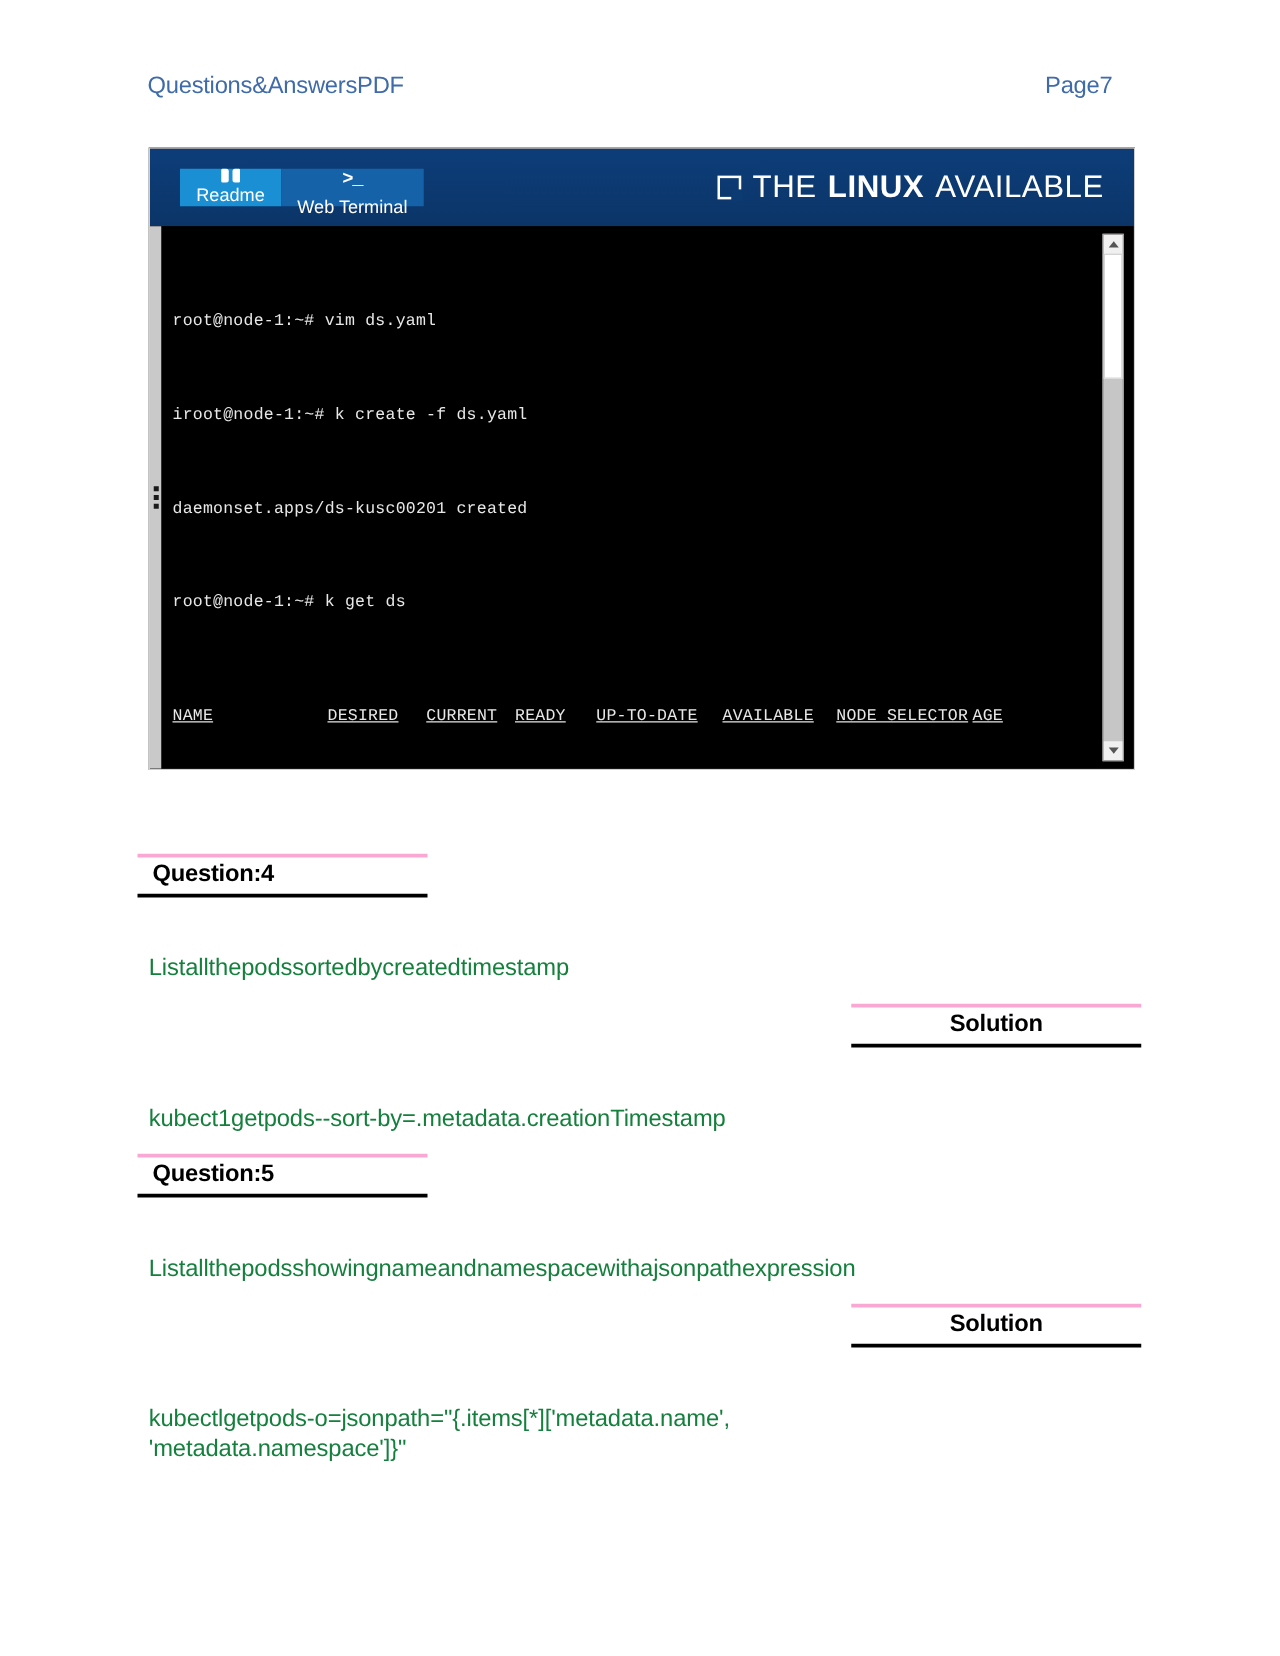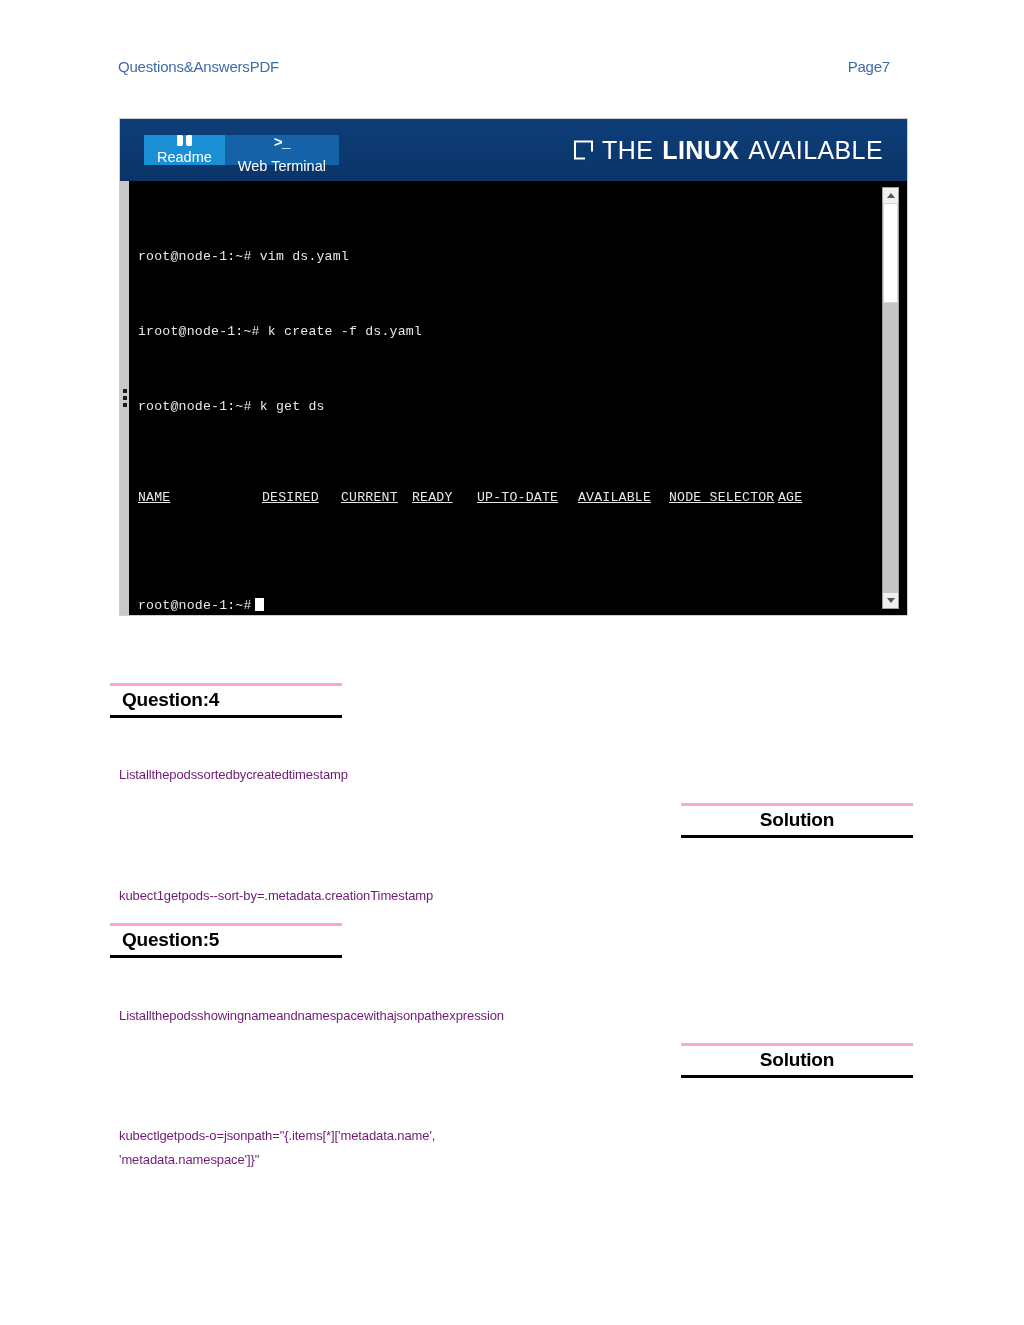--- a/index.html
+++ b/index.html
@@ -19,21 +19,21 @@
 
   
   .page-header {
     position: absolute;
     top: 58px;
     left: 118px;
     width: 772px;
     display: flex;
     justify-content: space-between;
     align-items: baseline;
-    font-size: 15px;
+    font-size: 19px;
     color: #3f6ba8;
     letter-spacing: -0.2px;
   }
 
   
   .term-window {
     position: absolute;
     left: 119px;
     top: 118px;
     width: 789px;
@@ -238,23 +238,23 @@
   }
   .heading-box.centered { text-align: center; padding-left: 0; }
 
   .q-head-4 { left: 110px; top: 683px; width: 232px; }
   .q-head-5 { left: 110px; top: 923px; width: 232px; }
   .sol-1    { left: 681px; top: 803px; width: 232px; }
   .sol-2    { left: 681px; top: 1043px; width: 232px; }
 
   .body-text {
     position: absolute;
-    font-size: 13px;
+    font-size: 19px;
     line-height: 24px;
-    color: #701a75;
+    color: #15803d;
     letter-spacing: -0.1px;
   }
   .q4-text { left: 119px; top: 763px; }
   .a4-text { left: 119px; top: 884px; }
   .q5-text { left: 119px; top: 1004px; }
   .a5-text { left: 119px; top: 1124px; width: 520px; }
 </style>
 </head>
 <body>
 
@@ -291,20 +291,21 @@
       <span class="dots">
           <span></span>
           <span></span>
           <span></span>
         </span>
     </div>
 
     <div class="term-text">
       <span class="term-row">root@node-1:~# vim ds.yaml</span>
       <span class="term-row">iroot@node-1:~# k create -f ds.yaml</span>
+      <span class="term-row">daemonset.apps/ds-kusc00201 created</span>
       <span class="term-row">root@node-1:~# k get ds</span>
 
       <span class="term-row"><span class="tbl-col c-name">NAME</span><span class="tbl-col c-desired">DESIRED</span><span class="tbl-col c-current">CURRENT</span><span class="tbl-col c-ready">READY</span><span class="tbl-col c-uptodate">UP-TO-DATE</span><span class="tbl-col c-available">AVAILABLE</span><span class="tbl-col c-nodesel">NODE SELECTOR</span><span class="tbl-col">AGE</span></span>
 
 
       <span class="term-row"><span>root@node-1:~#</span><span class="cursor-block"></span></span>
     </div>
 
     <div class="scrollbar">
       <div class="sb-arrow up">

